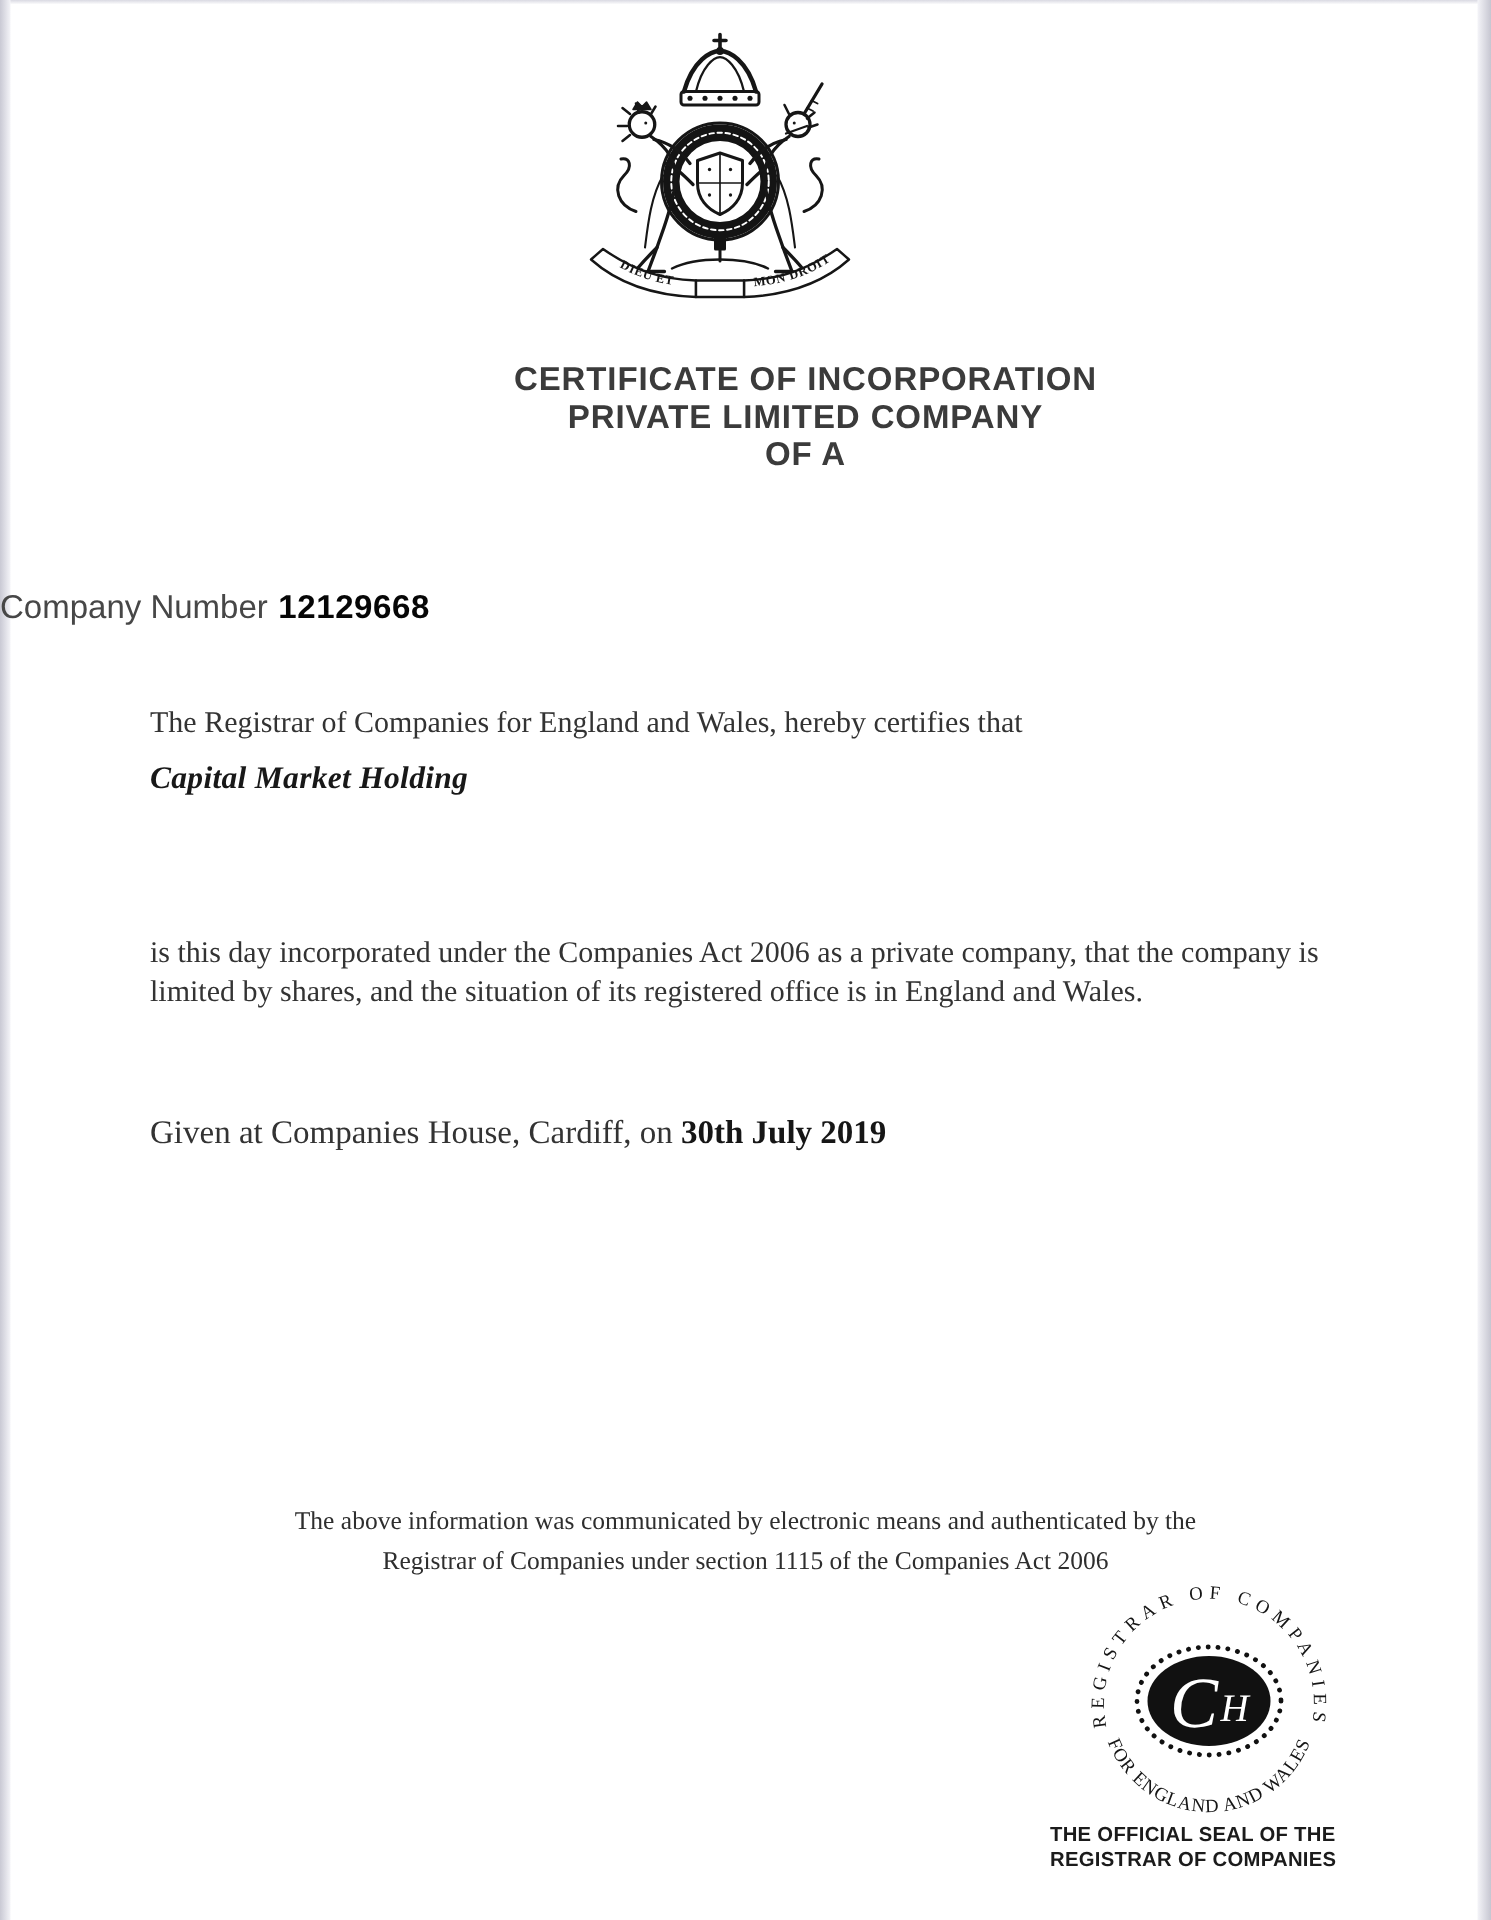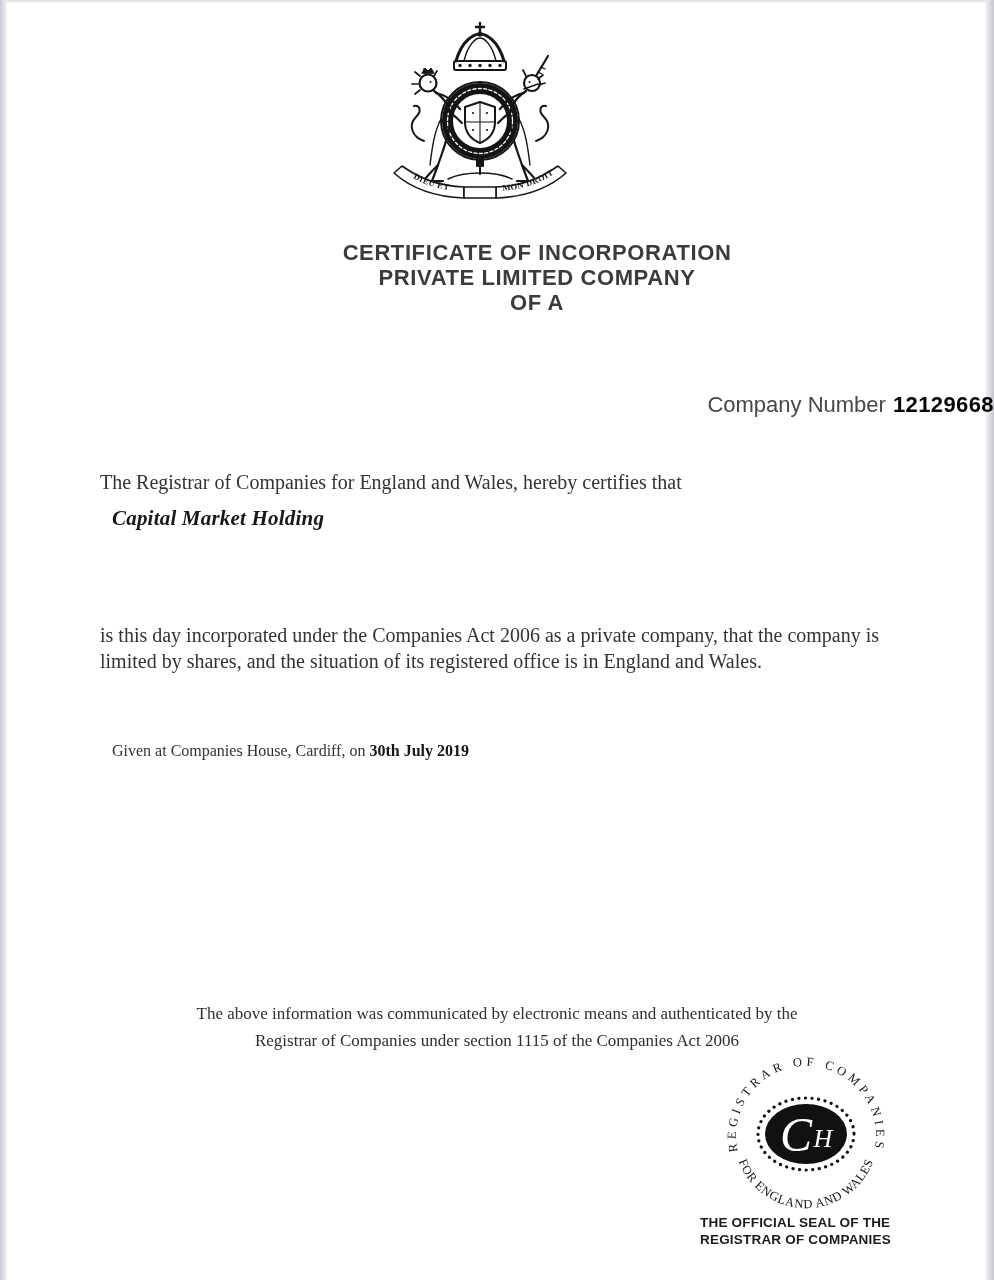--- a/index.html
+++ b/index.html
@@ -14,30 +14,30 @@
     background:linear-gradient(to bottom,#d9d9e2,#ffffff);}
   .edge-right{position:absolute;right:0;top:0;width:9px;height:100%;
     background:linear-gradient(to left,#c6c6d1,#f4f4f8);}
 
   .arms{position:absolute;left:374px;top:20px;width:212px;height:188px;}
 
   .title{position:absolute;left:0;top:240px;width:100%;text-align:center;
     font-family:"Liberation Sans",sans-serif;font-weight:bold;font-size:22px;
     line-height:25px;color:#3b3b3b;letter-spacing:.6px;padding-left:40px;}
 
-  .company-number{position:absolute;left:0;top:392px;width:100%;text-align:right;
+  .company-number{position:absolute;left:0;top:392px;width:100%;text-align:left;
     font-family:"Liberation Sans",sans-serif;font-size:22px;color:#474747;}
   .company-number .value{font-weight:bold;color:#060606;margin-left:7px;letter-spacing:.4px;}
 
   .certifies{position:absolute;left:100px;top:471px;font-size:20px;color:#333;}
-  .company-name{position:absolute;left:112px;top:506px;font-size:21px;
+  .company-name{position:absolute;left:100px;top:506px;font-size:21px;
     font-weight:bold;font-style:italic;color:#181818;letter-spacing:.2px;}
   .body-par{position:absolute;left:100px;top:623px;width:790px;font-size:20px;
     line-height:25.5px;color:#333;}
-  .given{position:absolute;left:112px;top:742px;font-size:16px;color:#333;}
+  .given{position:absolute;left:100px;top:742px;font-size:22px;color:#333;}
   .given .date{font-weight:bold;color:#161616;}
 
   .footer-line{position:absolute;left:0;width:100%;text-align:center;
     font-size:17px;color:#2e2e2e;}
   .footer-line.l1{top:1004px;}
   .footer-line.l2{top:1031px;}
 
   .seal{position:absolute;left:716px;top:1050px;width:180px;height:164px;}
   .seal-caption{position:absolute;left:700px;top:1214px;width:212px;text-align:left;
     font-family:"Liberation Sans",sans-serif;font-weight:bold;font-size:13.5px;

